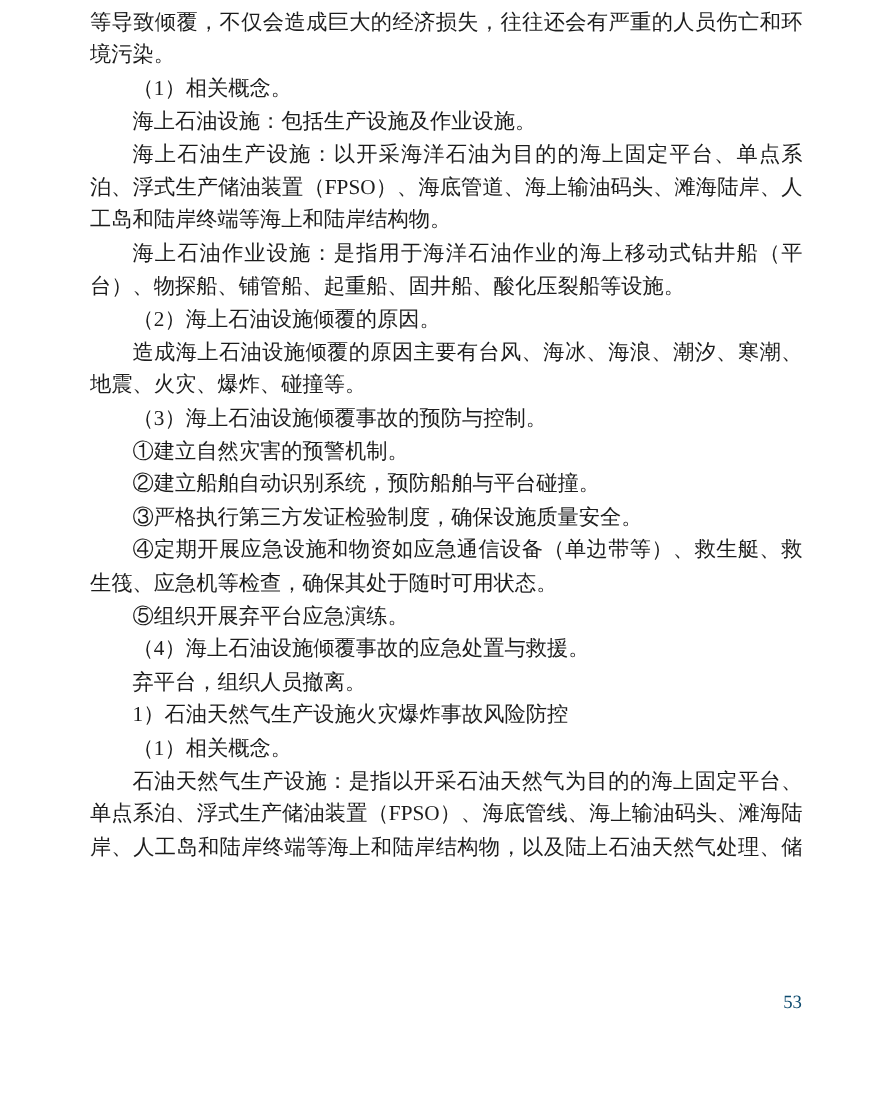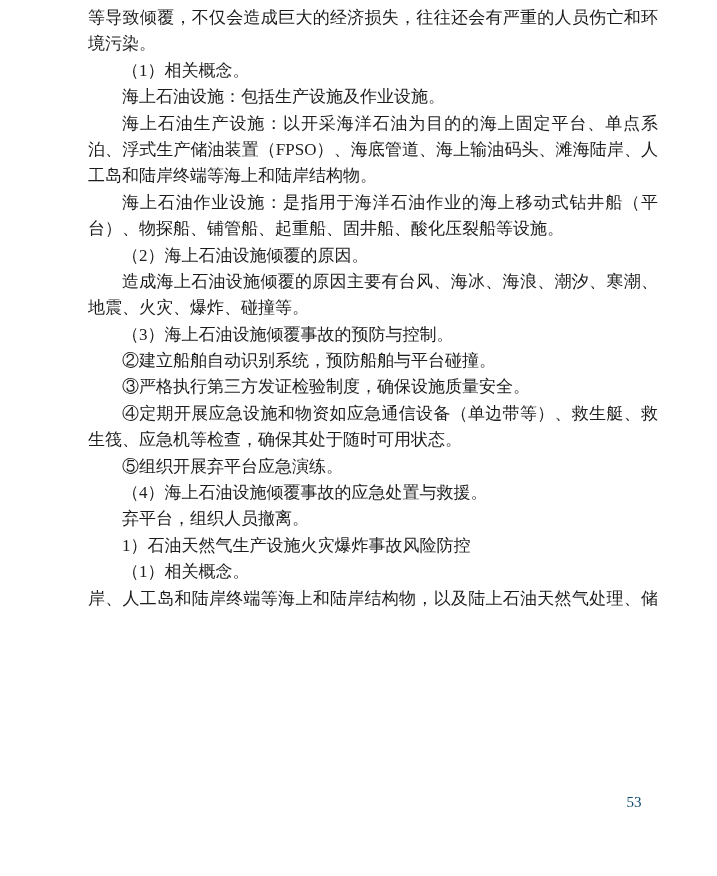--- a/index.html
+++ b/index.html
@@ -10,21 +10,21 @@
   .page {
     position: relative;
     width: 717px;
     height: 876px;
     background: #ffffff;
     overflow: hidden;
     font-family: "Liberation Serif", "DejaVu Serif", serif;
   }
   .content {
     position: absolute;
-    left: 88px;
+    left: 72px;
     top: 5px;
     width: 570px;
     color: #1c1c1c;
     font-size: 17px;
     line-height: 26.4px;
   }
   .line {
     white-space: nowrap;
     height: 26.4px;
   }
@@ -59,25 +59,28 @@
       <div class="line indent">海上石油设施：包括生产设施及作业设施。</div>
       <div class="line indent fill">海上石油生产设施：以开采海洋石油为目的的海上固定平台、单点系</div>
       <div class="line fill">泊、浮式生产储油装置（FPSO）、海底管道、海上输油码头、滩海陆岸、人</div>
       <div class="line">工岛和陆岸终端等海上和陆岸结构物。</div>
       <div class="line indent fill">海上石油作业设施：是指用于海洋石油作业的海上移动式钻井船（平</div>
       <div class="line">台）、物探船、铺管船、起重船、固井船、酸化压裂船等设施。</div>
       <div class="line indent">（2）海上石油设施倾覆的原因。</div>
       <div class="line indent fill">造成海上石油设施倾覆的原因主要有台风、海冰、海浪、潮汐、寒潮、</div>
       <div class="line">地震、火灾、爆炸、碰撞等。</div>
       <div class="line indent">（3）海上石油设施倾覆事故的预防与控制。</div>
+      <div class="line indent">①建立自然灾害的预警机制。</div>
       <div class="line indent">②建立船舶自动识别系统，预防船舶与平台碰撞。</div>
       <div class="line indent">③严格执行第三方发证检验制度，确保设施质量安全。</div>
       <div class="line indent fill">④定期开展应急设施和物资如应急通信设备（单边带等）、救生艇、救</div>
       <div class="line">生筏、应急机等检查，确保其处于随时可用状态。</div>
       <div class="line indent">⑤组织开展弃平台应急演练。</div>
       <div class="line indent">（4）海上石油设施倾覆事故的应急处置与救援。</div>
       <div class="line indent">弃平台，组织人员撤离。</div>
       <div class="line indent">1）石油天然气生产设施火灾爆炸事故风险防控</div>
       <div class="line indent">（1）相关概念。</div>
+      <div class="line indent fill">石油天然气生产设施：是指以开采石油天然气为目的的海上固定平台、</div>
+      <div class="line fill">单点系泊、浮式生产储油装置（FPSO）、海底管线、海上输油码头、滩海陆</div>
       <div class="line fill">岸、人工岛和陆岸终端等海上和陆岸结构物，以及陆上石油天然气处理、储</div>
     </div>
   <div class="page-number">53</div>
 </div>
 
 </body></html>

